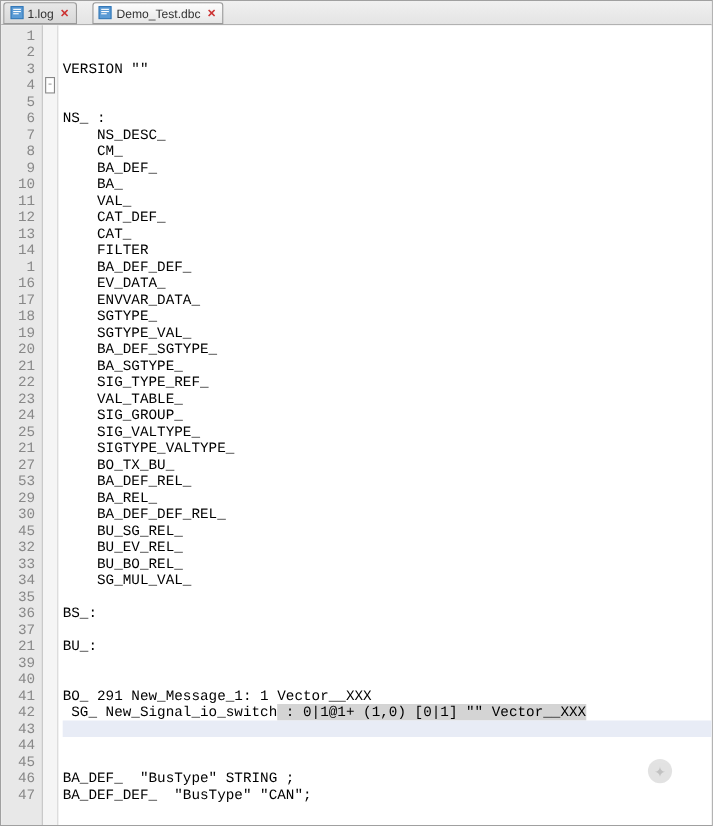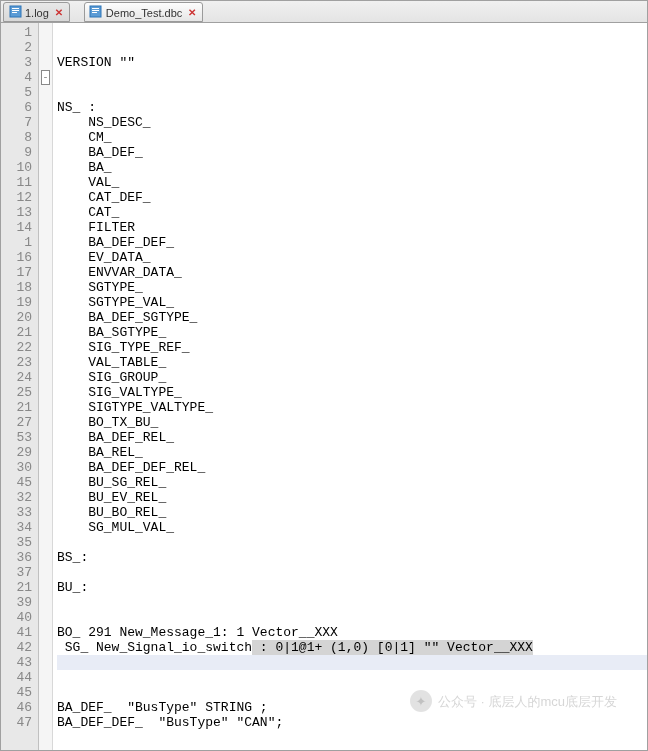--- a/index.html
+++ b/index.html
@@ -236,16 +236,15 @@
       <div></div>
       <div></div>
       <div></div>
       <div></div>
       <div></div>
       <div></div>
     </div>
   <div class="code" id="code">
     <div class="code-line">VERSION ""</div><div class="code-line"></div><div class="code-line"></div><div class="code-line">NS_ :</div><div class="code-line">    NS_DESC_</div><div class="code-line">    CM_</div><div class="code-line">    BA_DEF_</div><div class="code-line">    BA_</div><div class="code-line">    VAL_</div><div class="code-line">    CAT_DEF_</div><div class="code-line">    CAT_</div><div class="code-line">    FILTER</div><div class="code-line">    BA_DEF_DEF_</div><div class="code-line">    EV_DATA_</div><div class="code-line">    ENVVAR_DATA_</div><div class="code-line">    SGTYPE_</div><div class="code-line">    SGTYPE_VAL_</div><div class="code-line">    BA_DEF_SGTYPE_</div><div class="code-line">    BA_SGTYPE_</div><div class="code-line">    SIG_TYPE_REF_</div><div class="code-line">    VAL_TABLE_</div><div class="code-line">    SIG_GROUP_</div><div class="code-line">    SIG_VALTYPE_</div><div class="code-line">    SIGTYPE_VALTYPE_</div><div class="code-line">    BO_TX_BU_</div><div class="code-line">    BA_DEF_REL_</div><div class="code-line">    BA_REL_</div><div class="code-line">    BA_DEF_DEF_REL_</div><div class="code-line">    BU_SG_REL_</div><div class="code-line">    BU_EV_REL_</div><div class="code-line">    BU_BO_REL_</div><div class="code-line">    SG_MUL_VAL_</div><div class="code-line"></div><div class="code-line">BS_:</div><div class="code-line"></div><div class="code-line">BU_:</div><div class="code-line"></div><div class="code-line"></div><div class="code-line">BO_ 291 New_Message_1: 1 Vector__XXX</div><div class="code-line"> SG_ New_Signal_io_switch<span class="hl-sel"> : 0|1@1+ (1,0) [0|1] "" Vector__XXX</span></div><div class="code-line"><span class="hl-cur"> </span></div><div class="code-line"></div><div class="code-line"></div><div class="code-line">BA_DEF_  "BusType" STRING ;</div><div class="code-line">BA_DEF_DEF_  "BusType" "CAN";</div><div class="code-line"></div><div class="code-line"></div><div class="watermark">
       <span class="wm-icon">✦</span>
-      <span>公众号 · 底层人的mcu底层开发</span>
     </div>
   </div>
 </div>
 
 </body></html>

